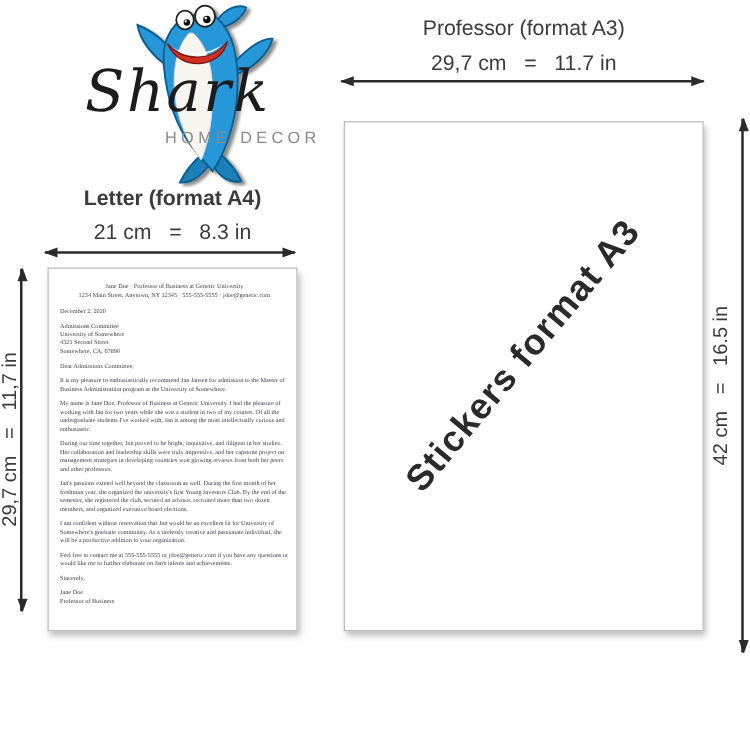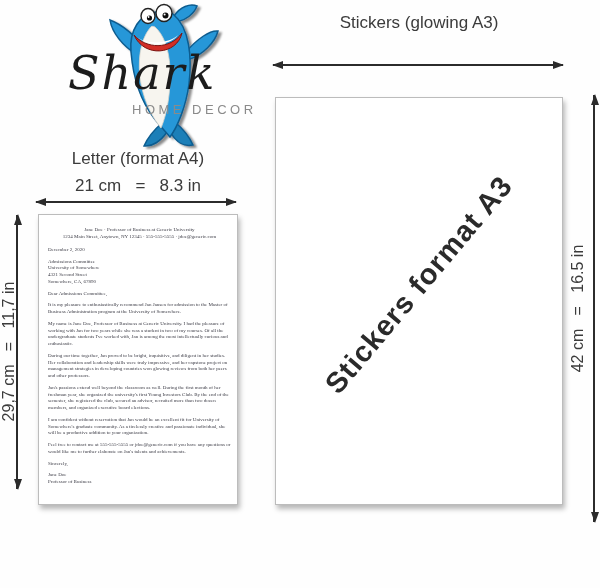--- a/index.html
+++ b/index.html
@@ -19,21 +19,21 @@
   .logo-sub{
     position:absolute;left:72px;top:102px;
     font-size:13px;letter-spacing:3.5px;color:#8a8a8a;white-space:pre;
   }
 
   
   .title{position:absolute;font-size:17px;text-align:center;color:#3b3b3b;}
   .dim{position:absolute;font-size:17px;text-align:center;color:#3b3b3b;white-space:pre;}
   .sticker-title{left:275px;top:13px;width:288px;}
   .sticker-dim{left:275px;top:41px;width:288px;}
-  .letter-title{left:38px;top:149px;width:200px;}
+  .letter-title{left:38px;top:149px;width:200px;font-weight:bold;}
   .letter-dim{left:38px;top:176px;width:200px;}
 
   
   .arrow-h{position:absolute;height:0;border-top:2px solid #2b2b2b;}
   .arrow-h::before,.arrow-h::after{content:"";position:absolute;top:-5px;width:0;height:0;
     border-top:4px solid transparent;border-bottom:4px solid transparent;}
   .arrow-h::before{left:-1px;border-right:11px solid #2b2b2b;}
   .arrow-h::after{right:-1px;border-left:11px solid #2b2b2b;}
   .sticker-arrow-h{left:273px;top:64px;width:290px;}
   .letter-arrow-h{left:36px;top:201px;width:200px;}
@@ -109,21 +109,22 @@
         <circle cx="75.5" cy="16" r="2.6" fill="#111"></circle>
         <circle cx="91.5" cy="13.5" r="3" fill="#111"></circle>
         <circle cx="74.6" cy="15" r="0.9" fill="#fff"></circle>
         <circle cx="90.6" cy="12.4" r="1" fill="#fff"></circle>
       </g>
     </svg>
     <div class="logo-script">Shark</div>
     <div class="logo-sub">HOME DECOR</div>
   </div>
 
-  <div class="title sticker-title">Stickers (glowing A3)</div>
+  <div class="title sticker-title">Professor (format A3)</div>
+  <div class="dim sticker-dim">29,7 cm   =   11.7 in</div>
   <div class="arrow-h sticker-arrow-h"></div>
 
   <div class="panel sticker-panel">
     <div class="diagonal">Stickers format A3</div>
   </div>
   <div class="arrow-v sticker-arrow-v"></div>
   <div class="dim dim-rot sticker-vdim">42 cm   =   16.5 in</div>
 
   <div class="title letter-title">Letter (format A4)</div>
   <div class="dim letter-dim">21 cm   =   8.3 in</div>

